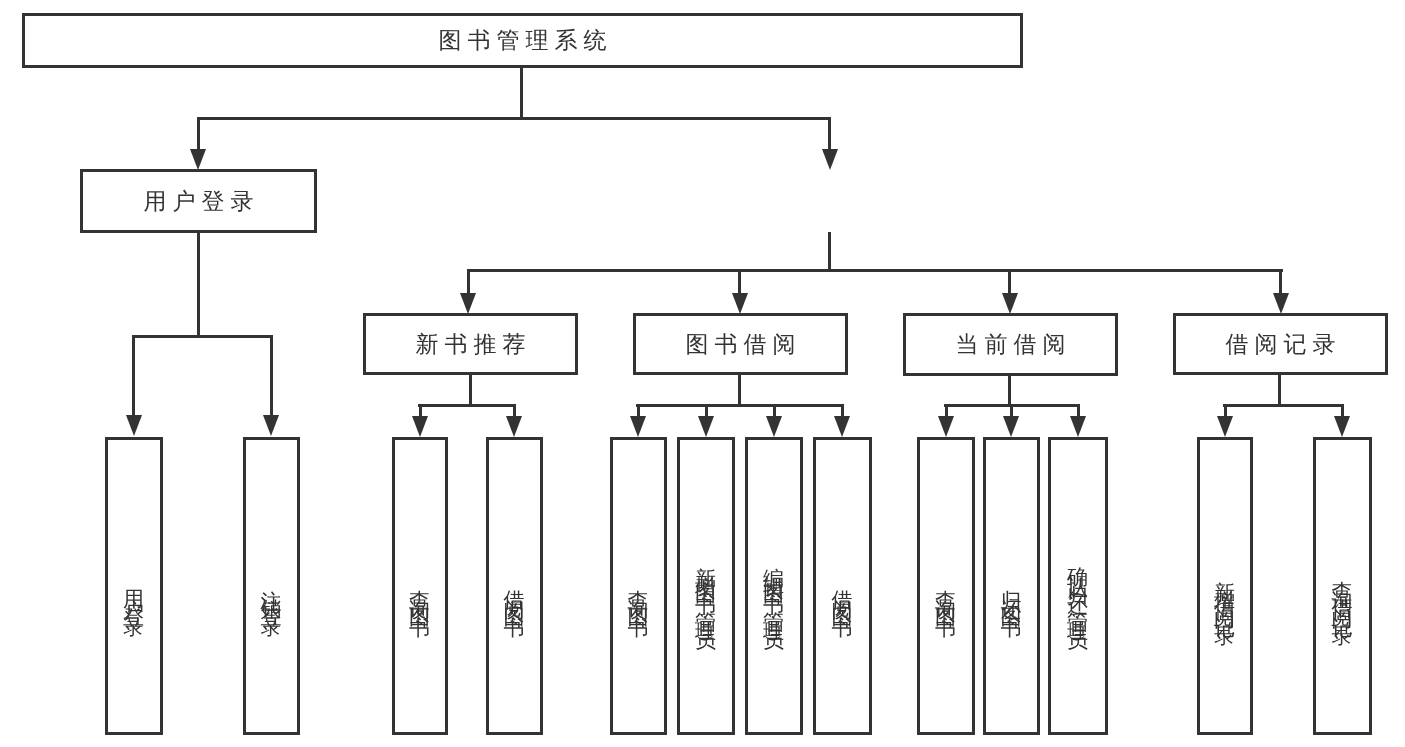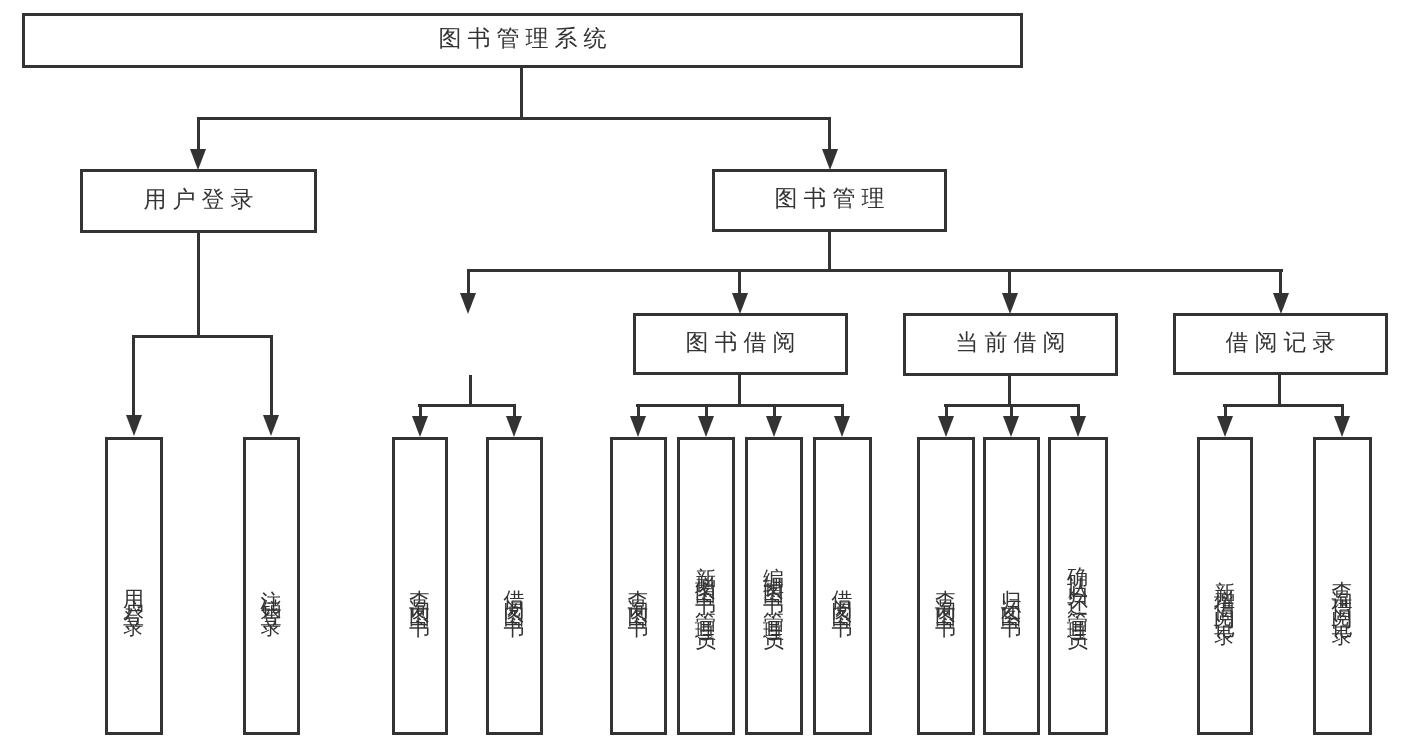--- a/index.html
+++ b/index.html
@@ -16,21 +16,20 @@
     overflow: hidden;
   }
   .hbox {
     position: absolute;
     box-sizing: border-box;
     border: 3px solid #333333;
     background: #ffffff;
     display: flex;
     align-items: center;
     justify-content: center;
-    font-family: Liberation Mono, monospace;
   }
   .hlabel {
     font-size: 23px;
     color: #333333;
     letter-spacing: 6px;
     margin-right: -6px;
     white-space: nowrap;
     line-height: 1;
   }
   .vbox {
@@ -142,24 +141,24 @@
   <div class="arrow" style="left:1217px; top:416px;"></div>
   <div class="arrow" style="left:1334px; top:416px;"></div>
 
   <div class="hbox" style="left:22px; top:13px; width:1001px; height:55px;">
     <span class="hlabel">图书管理系统</span>
   </div>
 
   <div class="hbox" style="left:80px; top:169px; width:237px; height:64px;">
     <span class="hlabel">用户登录</span>
   </div>
-  <div class="hbox" style="left:712px; top:169px; width:235px; height:63px;">
-    <span class="hlabel">图书管理</span>
-  </div>
-
+
+  <div class="hbox" style="left:363px; top:313px; width:215px; height:62px;">
+    <span class="hlabel">新书推荐</span>
+  </div>
   <div class="hbox" style="left:633px; top:313px; width:215px; height:62px;">
     <span class="hlabel">图书借阅</span>
   </div>
   <div class="hbox" style="left:903px; top:313px; width:215px; height:63px;">
     <span class="hlabel">当前借阅</span>
   </div>
   <div class="hbox" style="left:1173px; top:313px; width:215px; height:62px;">
     <span class="hlabel">借阅记录</span>
   </div>
 

